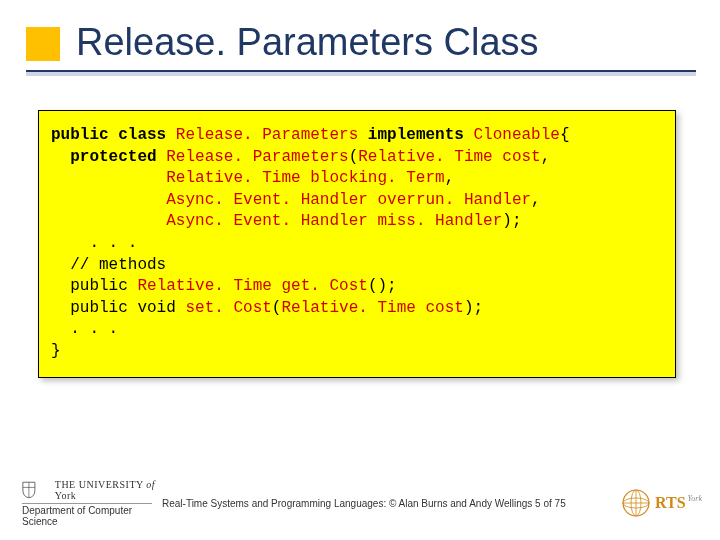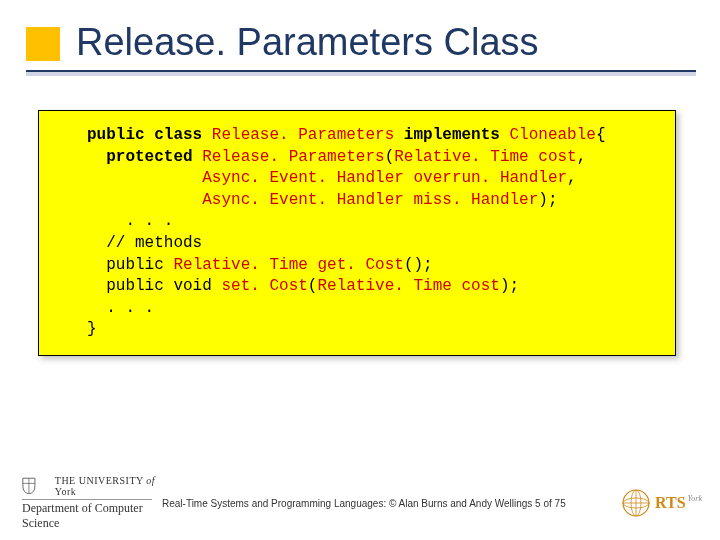--- a/index.html
+++ b/index.html
@@ -66,21 +66,21 @@
     background: #ffff00;
     border: 1px solid #000;
     box-shadow: 3px 3px 6px rgba(0,0,0,0.25);
     padding: 14px 12px 14px 12px;
     box-sizing: border-box;
     font-family: "Courier New", Courier, monospace;
     font-size: 16px;
     line-height: 1.35;
     color: #000;
   }
-  .codeblock .line { white-space: pre; margin-left: 36px; }
+  .codeblock .line { white-space: pre; }
   .kw { font-weight: bold; }
   .ident { color: #d00000; }
   .footer {
     position: absolute;
     bottom: 12px;
     left: 0;
     right: 0;
     height: 50px;
     display: flex;
     align-items: center;
@@ -104,22 +104,22 @@
     height: 20px;
   }
   .uoy-text {
     font-family: Georgia, 'Times New Roman', serif;
     font-size: 10px;
     letter-spacing: 0.5px;
     color: #333;
   }
   .uoy-text .of { font-style: italic; text-transform: lowercase; }
   .uoy-dept {
-    font-family: Liberation Serif, serif;
-    font-size: 12px;
+    font-family: Liberation Sans, sans-serif;
+    font-size: 10px;
     color: #333;
     border-top: 1px solid #999;
     padding-top: 1px;
     width: 130px;
   }
   .footer-center {
     flex: 1;
     text-align: left;
     font-size: 10px;
     color: #333;
@@ -159,20 +159,21 @@
     <div class="bullet-square"></div>
     <div class="title-text">Release. Parameters Class</div>
   </div>
   <div class="title-underline"></div>
   <div class="title-underline-shadow"></div>
 
   <div class="codeblock">
     <div class="line"><span class="kw">public class </span><span class="ident">Release. Parameters</span><span class="kw"> implements </span><span class="ident">Cloneable</span><span>{</span></div>
     <div class="line"></div>
     <div class="line"><span class="kw">  protected </span><span class="ident">Release. Parameters</span><span>(</span><span class="ident">Relative. Time</span><span> </span><span class="ident">cost</span><span>,</span></div>
+    <div class="line"><span>            </span><span class="ident">Relative. Time</span><span> </span><span class="ident">blocking. Term</span><span>,</span></div>
     <div class="line"><span>            </span><span class="ident">Async. Event. Handler</span><span> </span><span class="ident">overrun. Handler</span><span>,</span></div>
     <div class="line"><span>            </span><span class="ident">Async. Event. Handler</span><span> </span><span class="ident">miss. Handler</span><span>);</span></div>
     <div class="line">    . . .</div>
     <div class="line">  // methods</div>
     <div class="line"><span>  public </span><span class="ident">Relative. Time</span><span> </span><span class="ident">get. Cost</span><span>();</span></div>
     <div class="line"><span>  public void </span><span class="ident">set. Cost</span><span>(</span><span class="ident">Relative. Time</span><span> </span><span class="ident">cost</span><span>);</span></div>
     <div class="line">  . . .</div>
     <div class="line">}</div>
   </div>
 

